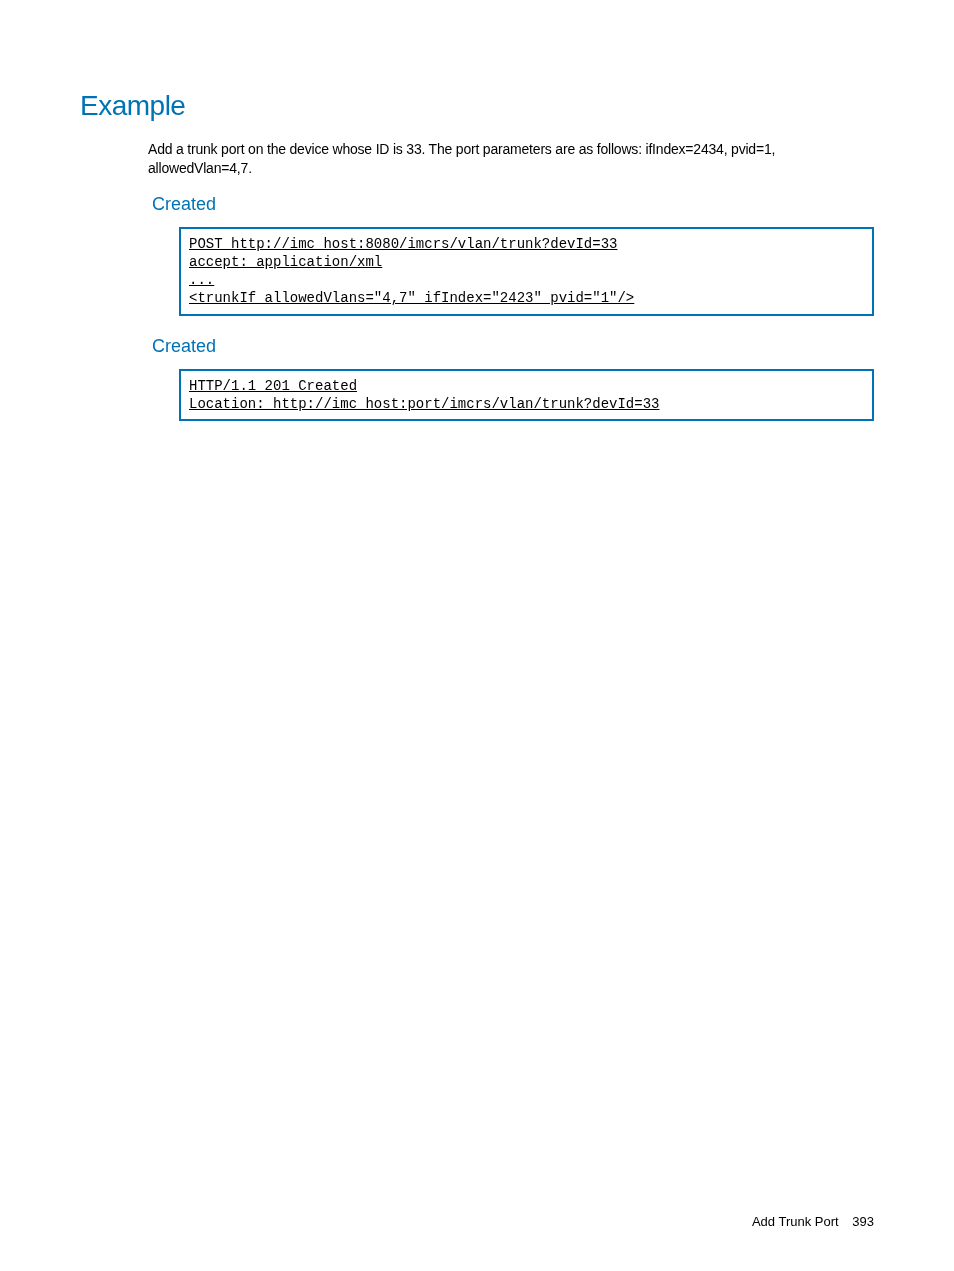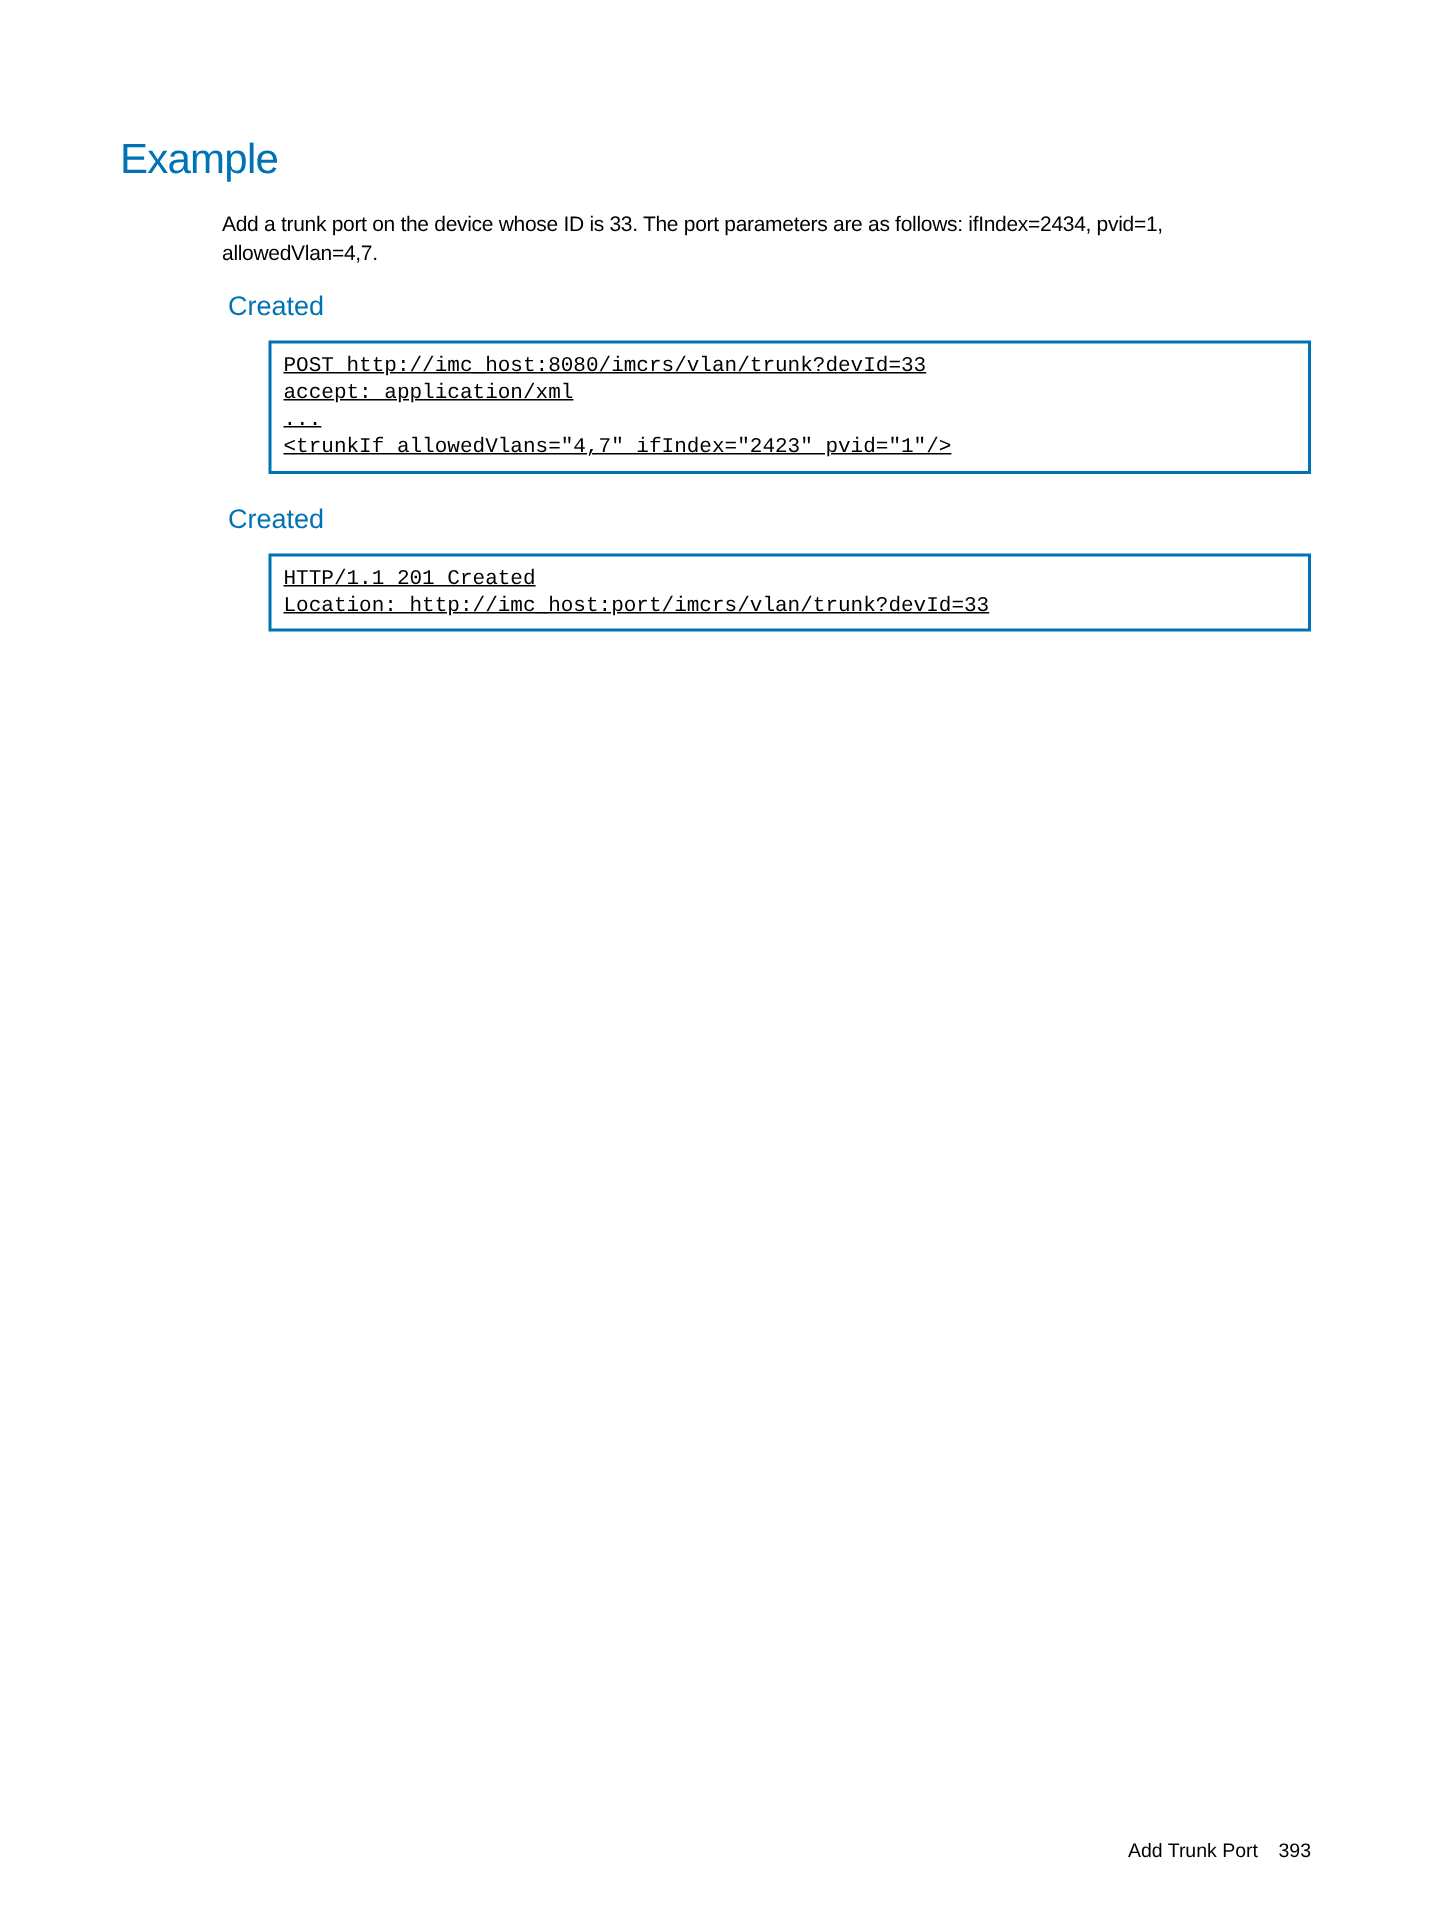--- a/index.html
+++ b/index.html
@@ -50,21 +50,21 @@
       font-family: "Courier New", Courier, monospace;
       font-size: 14px;
       line-height: 1.3;
       white-space: pre;
       color: #000000;
       margin-bottom: 20px;
       text-decoration: underline;
     }
     .footer {
       position: absolute;
-      bottom: 30px;
+      bottom: 42px;
       right: 80px;
       font-size: 13px;
       color: #000000;
       font-stretch: condensed;
     }
     .footer .page-num {
       margin-left: 10px;
     }
   </style>
 </head>

